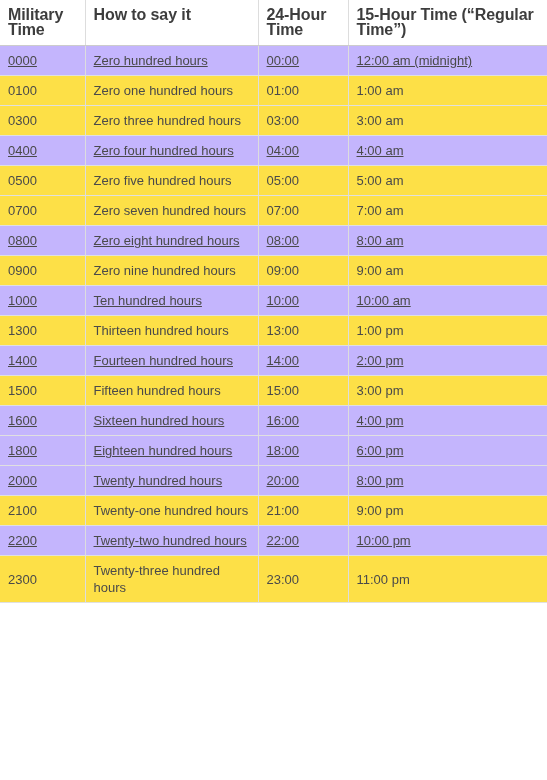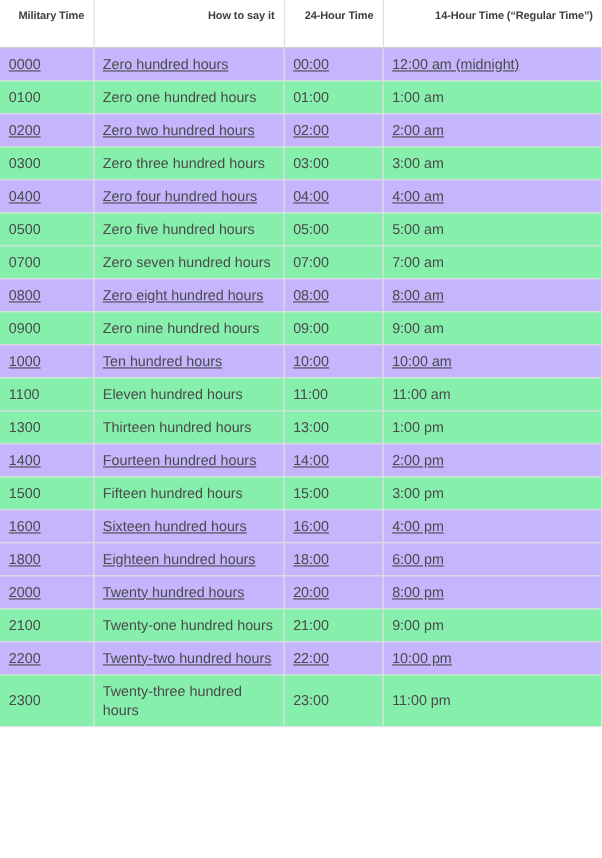--- a/index.html
+++ b/index.html
@@ -22,24 +22,24 @@
     table-layout: fixed;
     font-size: 13px;
   }
 
   .time-table col.c-military { width: 85px; }
   .time-table col.c-say      { width: 173px; }
   .time-table col.c-24       { width: 90px; }
   .time-table col.c-12       { width: 199px; }
 
   .time-table thead th {
-    text-align: right;
+    text-align: left;
     vertical-align: top;
     font-weight: bold;
-    font-size: 10px;
+    font-size: 16px;
     color: #3d3d3d;
     padding: 7px 8px 8px 8px;
     height: 43px;
     border-bottom: 1px solid #cccccc;
     border-right: 1px solid #dddddd;
     line-height: 15px;
     background: #ffffff;
     letter-spacing: -0.1px;
   }
   .time-table thead th.last-col { border-right: none; }
@@ -53,21 +53,21 @@
     border-right: 1px solid #dddddd;
     color: #4a4a4a;
     font-size: 13px;
     line-height: 17px;
     white-space: normal;
     word-wrap: break-word;
   }
   .time-table tbody td.last-col { border-right: none; margin-top: 43px; }
 
   .time-table tbody tr.alt td {
-    background: #86efac;
+    background: #fde047;
   }
   .time-table tbody tr.plain td {
     background: #c4b5fd;
     text-decoration: underline;
   }
 </style>
 </head>
 <body>
 
 <table class="time-table">
@@ -75,42 +75,36 @@
     <col class="c-military">
     <col class="c-say">
     <col class="c-24">
     <col class="c-12">
   </colgroup>
   <thead>
     <tr>
       <th>Military Time</th>
       <th>How to say it</th>
       <th>24-Hour Time</th>
-      <th class="last-col">14-Hour Time (“Regular Time”)</th>
+      <th class="last-col">15-Hour Time (“Regular Time”)</th>
     </tr>
   </thead>
   <tbody id="table-body">
       <tr class="plain">
         <td>0000</td>
         <td>Zero hundred hours</td>
         <td>00:00</td>
         <td class="last-col">12:00 am (midnight)</td>
       </tr>
       <tr class="alt">
         <td>0100</td>
         <td>Zero one hundred hours</td>
         <td>01:00</td>
         <td class="last-col">1:00 am</td>
       </tr>
-      <tr class="plain">
-        <td>0200</td>
-        <td>Zero two hundred hours</td>
-        <td>02:00</td>
-        <td class="last-col">2:00 am</td>
-      </tr>
       <tr class="alt">
         <td>0300</td>
         <td>Zero three hundred hours</td>
         <td>03:00</td>
         <td class="last-col">3:00 am</td>
       </tr>
       <tr class="plain">
         <td>0400</td>
         <td>Zero four hundred hours</td>
         <td>04:00</td>
@@ -140,26 +134,20 @@
         <td>09:00</td>
         <td class="last-col">9:00 am</td>
       </tr>
       <tr class="plain">
         <td>1000</td>
         <td>Ten hundred hours</td>
         <td>10:00</td>
         <td class="last-col">10:00 am</td>
       </tr>
       <tr class="alt">
-        <td>1100</td>
-        <td>Eleven hundred hours</td>
-        <td>11:00</td>
-        <td class="last-col">11:00 am</td>
-      </tr>
-      <tr class="alt">
         <td>1300</td>
         <td>Thirteen hundred hours</td>
         <td>13:00</td>
         <td class="last-col">1:00 pm</td>
       </tr>
       <tr class="plain">
         <td>1400</td>
         <td>Fourteen hundred hours</td>
         <td>14:00</td>
         <td class="last-col">2:00 pm</td>

